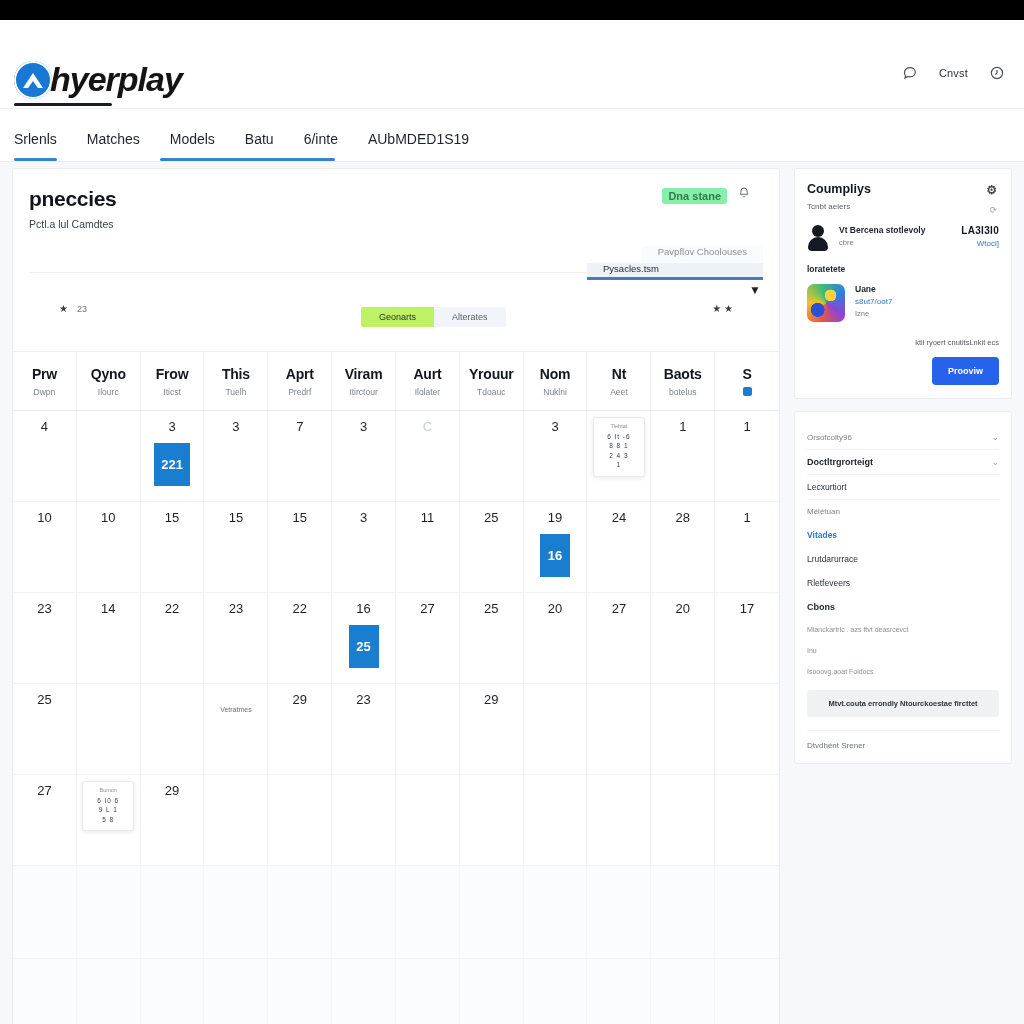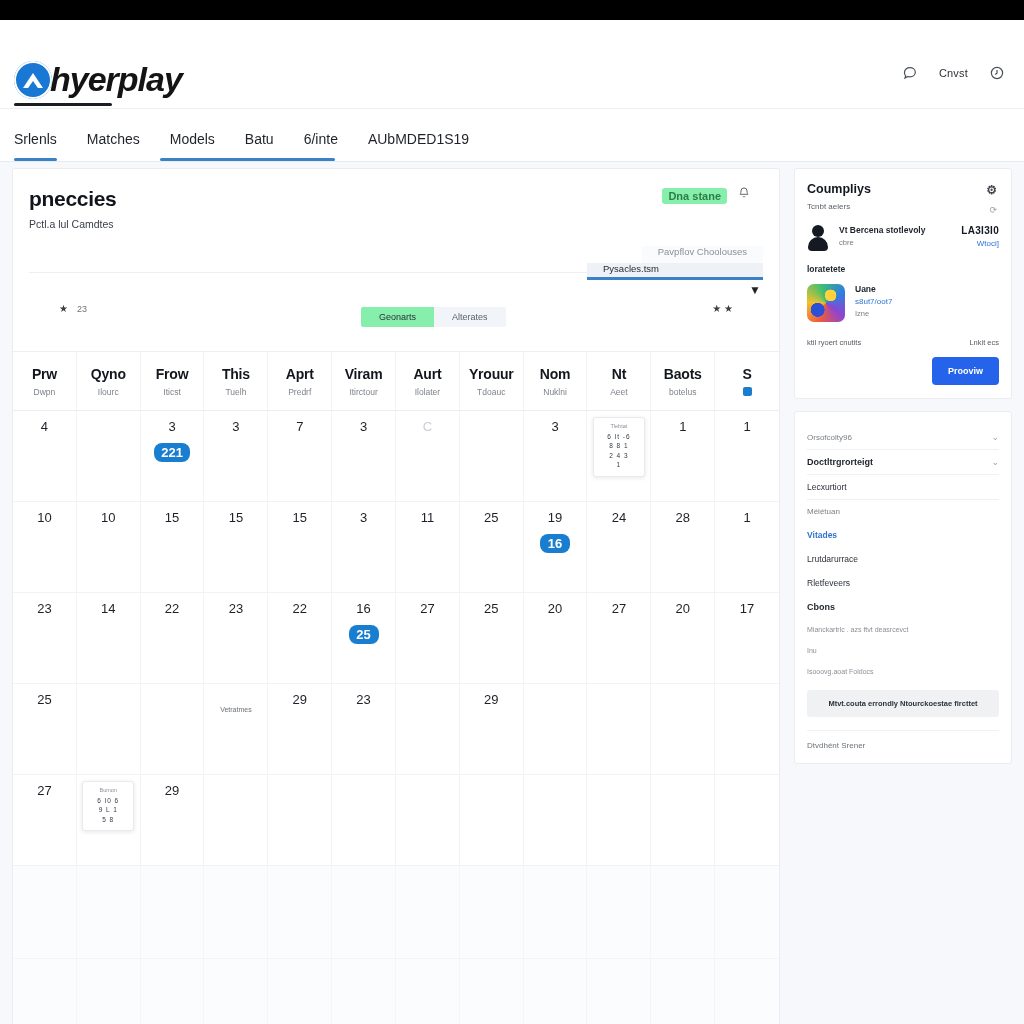--- a/index.html
+++ b/index.html
@@ -59,38 +59,38 @@
   .subtab.active{color:#252a31;background:#eef2f7;position:relative;padding-right:104px;}
   .subtab.active:after{content:"";position:absolute;left:0;right:0;bottom:0;height:3px;background:#3b82c4;}
 
   
   .cal-toolbar{position:relative;height:78px;border-bottom:1px solid #eceef1;}
   .tb-left{position:absolute;left:46px;top:30px;display:flex;align-items:center;gap:9px;color:#3c4149;}
   .tb-star{font-size:10px;color:#3a3f46;}
   .tb-count{font-size:9px;color:#6d737b;}
   .segctl{position:absolute;left:348px;top:34px;display:flex;border-radius:2px;overflow:hidden;}
   .segbtn{font-size:9px;color:#5c626b;padding:5px 18px;background:#f1f4f9;white-space:nowrap;cursor:pointer;}
-  .segbtn.active{background:#86efac;color:#2b3views;color:#2b3039;}
+  .segbtn.active{background:#bef264;color:#2b3views;color:#2b3039;}
   .tb-right{position:absolute;right:46px;top:30px;display:flex;align-items:center;gap:12px;color:#3a3f46;font-size:10px;}
   .tb-caret{position:absolute;right:18px;top:10px;color:#1f2329;font-size:12px;}
 
   
   .cal-grid{position:relative;}
   .cal-row{display:grid;grid-template-columns:repeat(12,1fr);}
   .cal-head-row{border-bottom:1px solid #ebedf0;}
   .cal-hcell{padding:14px 0 10px 0;text-align:center;border-right:1px solid #f2f3f5;}
   .cal-hcell:last-child{border-right:none;}
   .ch-main{font-size:14px;font-weight:bold;color:#13171d;letter-spacing:-.2px;}
   .ch-sub{margin-top:5px;font-size:8.5px;color:#7d838b;}
   .ch-sub.badge{display:inline-block;width:9px;height:9px;background:#1a7ed0;border-radius:2px;}
 
   .cal-cell{position:relative;min-height:82px;border-right:1px solid #f2f3f5;border-bottom:1px solid #f1f2f4;padding:8px 0 0 0;text-align:center;}
   .cal-cell:last-child{border-right:none;}
   .daynum{font-size:13px;color:#1d2127;font-weight:normal;}
-  .daynum.chip{display:inline-block;background:#1a7ed0;color:#fff;font-weight:bold;border-radius:8px;padding:2px 7px;min-width:16px;}
+  .daynum.chip{display:inline-block;background:#1a7ed0;color:#fff;font-weight:bold;border-radius:0;padding:14px 7px;min-width:16px;}
   .chipwrap{margin-top:9px;}
   .cell-note{margin-top:14px;font-size:7px;color:#6b7179;}
 
   
   .mini-pop{position:absolute;left:50%;top:6px;transform:translateX(-50%);width:44px;background:#ffffff;
     border:1px solid #e8eaed;border-radius:3px;box-shadow:0 1px 4px rgba(16,24,40,.10);padding:5px 3px 6px 3px;}
   .mini-pop .mp-t{font-size:5.5px;color:#8b9099;margin-bottom:3px;}
   .mini-pop .mp-r{font-size:6.5px;color:#343a42;line-height:1.45;letter-spacing:1px;}
 
   
@@ -118,21 +118,21 @@
   .thumb-row{display:flex;align-items:flex-start;gap:10px;margin-top:10px;}
   .thumb{width:38px;height:38px;border-radius:7px;flex:0 0 auto;
     background:
       radial-gradient(circle at 28% 68%, #2b4fd6 0 18%, transparent 19%),
       radial-gradient(circle at 62% 30%, #ffd23a 0 16%, transparent 17%),
       conic-gradient(from 200deg at 50% 50%, #f05a3c, #f2c12e, #3fbf6f, #2f7fe0, #8e44d0, #f05a3c);}
   .t-name{font-size:8.5px;font-weight:bold;color:#1c222a;}
   .t-link{margin-top:3px;font-size:8px;color:#2f74d0;}
   .t-meta{margin-top:3px;font-size:7.5px;color:#7a8088;}
 
-  .foot-row{display:flex;justify-content:space-between;align-items:center;margin-top:16px;}
+  .foot-row{display:flex;justify-content:flex-end;align-items:center;margin-top:16px;}
   .foot-l{font-size:7.5px;color:#555b63;}
   .foot-r{font-size:7.5px;color:#555b63;}
   .cta{margin-top:10px;display:flex;justify-content:flex-end;}
   .cta-btn{background:#2563eb;color:#ffffff;font-size:9px;font-weight:bold;border:none;border-radius:4px;
     padding:9px 16px;cursor:pointer;}
 
   
   .lrow{display:flex;align-items:center;justify-content:space-between;padding:7px 0;}
   .lrow.sep{border-bottom:1px solid #f0f1f3;}
   .l-label{font-size:8px;color:#7b818a;}

